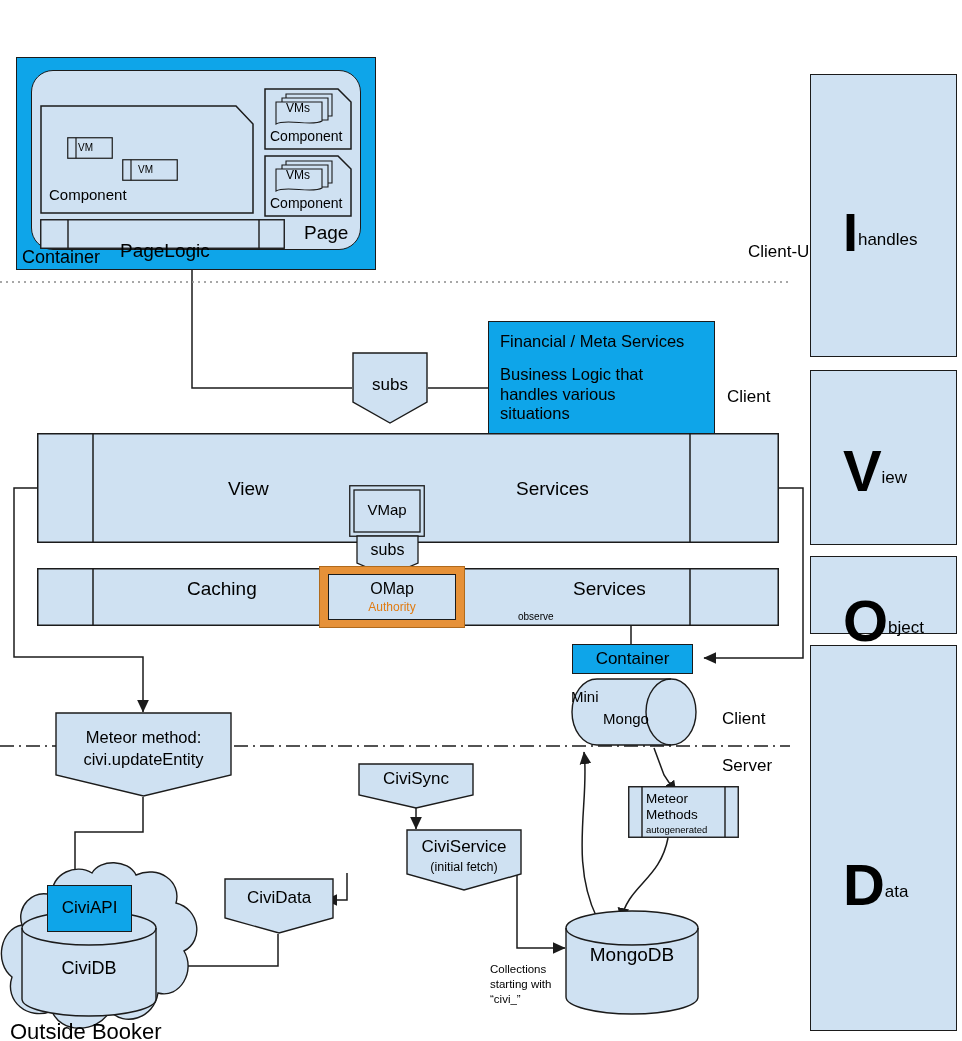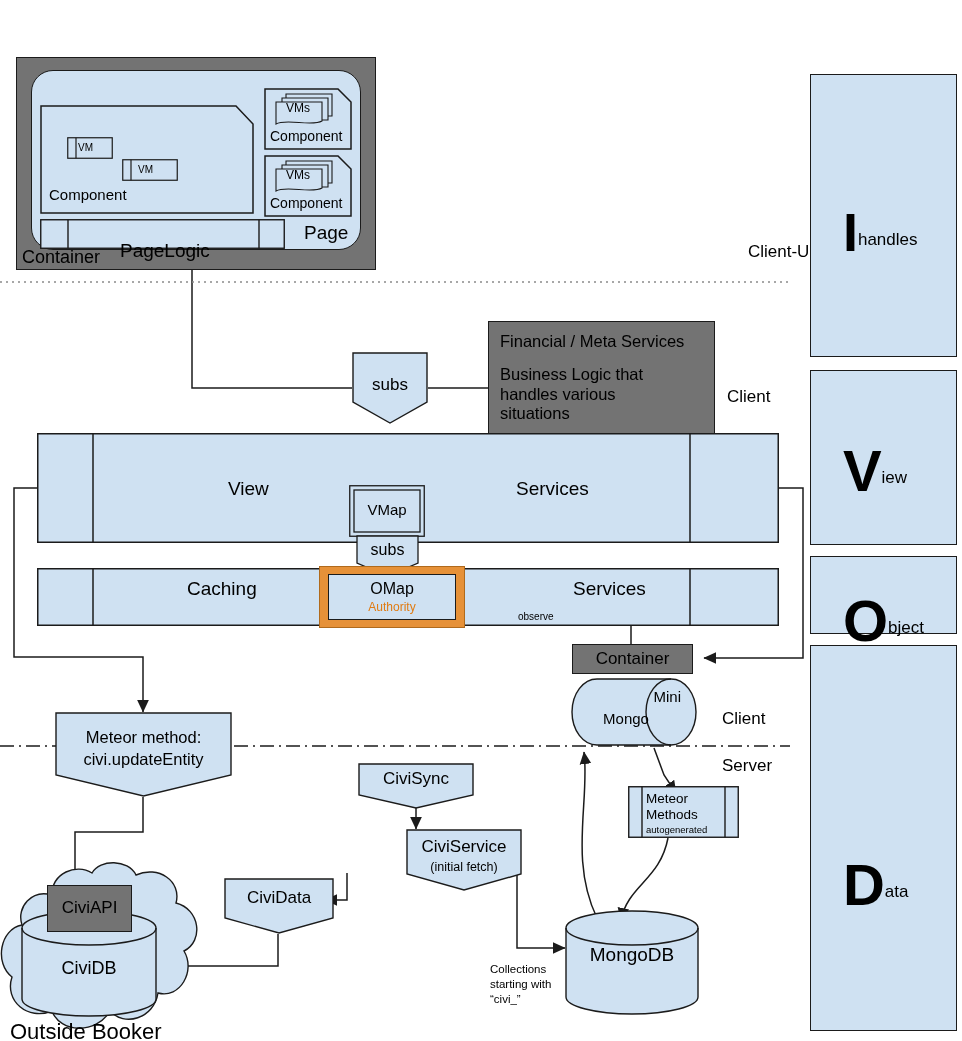--- a/index.html
+++ b/index.html
@@ -1,20 +1,20 @@
 <!DOCTYPE html>
 <html><head>
 <meta charset="utf-8">
 <title>Architecture Diagram</title>
 <style>
   html,body{margin:0;padding:0;background:#ffffff;}
   body{font-family:"Liberation Sans", sans-serif;color:#000;}
   #stage{position:relative;width:962px;height:1041px;overflow:hidden;background:#fff;}
   svg.layer{position:absolute;left:0;top:0;width:962px;height:1041px;pointer-events:none;}
-  .node{position:absolute;box-sizing:border-box;background:#737373;border:1.5px solid #1b1b1b;
+  .node{position:absolute;box-sizing:border-box;background:#0ea5e9;border:1.5px solid #1b1b1b;
         display:flex;flex-direction:column;align-items:center;justify-content:center;
         text-align:center;line-height:1.18;}
   .plain{position:absolute;box-sizing:border-box;}
   .lbl{position:absolute;white-space:pre;}
   .pentwrap{position:absolute;box-sizing:border-box;}
   .big-letter{font-weight:bold;}
 </style>
 </head>
 <body>
 
@@ -165,21 +165,21 @@
   <div class="lbl" style="left:518px;top:611px;font-size:10px;">observe</div>
 
   <div class="node" style="left:572px;top:644px;width:121px;height:30px;">
     <span style="font-size:17px;">Container</span>
   </div>
 
   <svg class="plain" style="left:571px;top:678px;width:126px;height:68px;" viewBox="0 0 126 68">
     <path d="M26,1 H100 A25,33 0 0 1 100,67 H26 A25,33 0 0 1 26,1 Z" fill="#cfe1f2" stroke="#1b1b1b" stroke-width="1.4"></path>
     <path d="M100,1 A25,33 0 0 0 100,67" fill="none" stroke="#1b1b1b" stroke-width="1.4"></path>
   </svg>
-  <div class="lbl" style="left:571px;top:688px;width:110px;text-align:right;font-size:15px;">Mini</div>
+  <div class="lbl" style="left:571px;top:688px;width:110px;text-align:left;font-size:15px;">Mini</div>
   <div class="lbl" style="left:571px;top:710px;width:110px;text-align:center;font-size:15px;">Mongo</div>
 
   <div class="lbl" style="left:722px;top:709px;font-size:17px;">Client</div>
   <div class="lbl" style="left:722px;top:756px;font-size:17px;">Server</div>
 
   <svg class="plain" style="left:628px;top:786px;width:111px;height:52px;" viewBox="0 0 111 52">
     <rect x="0.75" y="0.75" width="109.5" height="50.5" fill="#cfe1f2" stroke="#1b1b1b" stroke-width="1.4"></rect>
     <line x1="14" y1="0.75" x2="14" y2="51.25" stroke="#1b1b1b" stroke-width="1.4"></line>
     <line x1="97" y1="0.75" x2="97" y2="51.25" stroke="#1b1b1b" stroke-width="1.4"></line>
   </svg>

